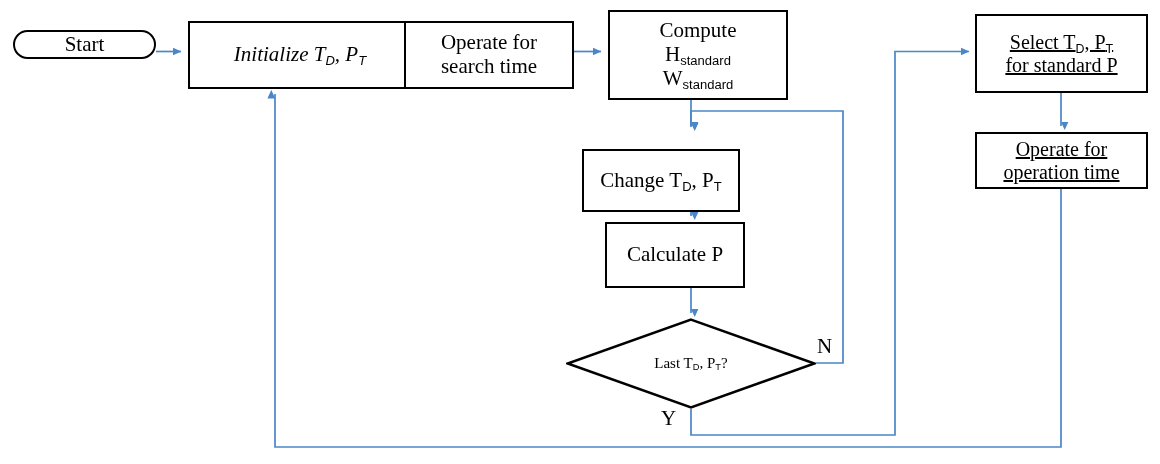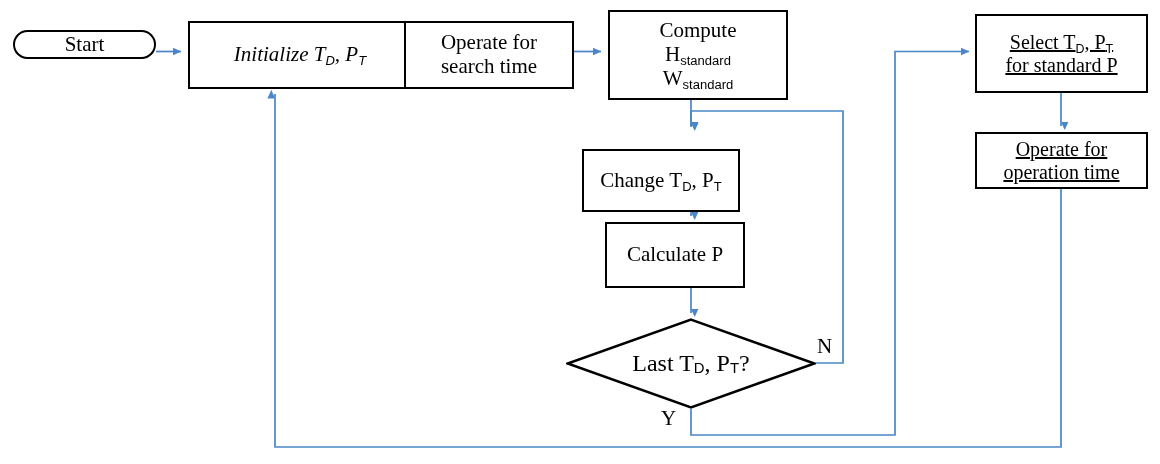--- a/index.html
+++ b/index.html
@@ -73,21 +73,21 @@
   }
   .diamond-text {
     position: absolute;
     left: 0;
     top: 0;
     width: 100%;
     height: 100%;
     display: flex;
     align-items: center;
     justify-content: center;
-    font-size: 24px;
+    font-size: 15px;
     white-space: nowrap;
   }
   .edge-label {
     position: absolute;
     font-size: 21px;
     z-index: 3;
     background: transparent;
     line-height: 1;
   }
 </style>

